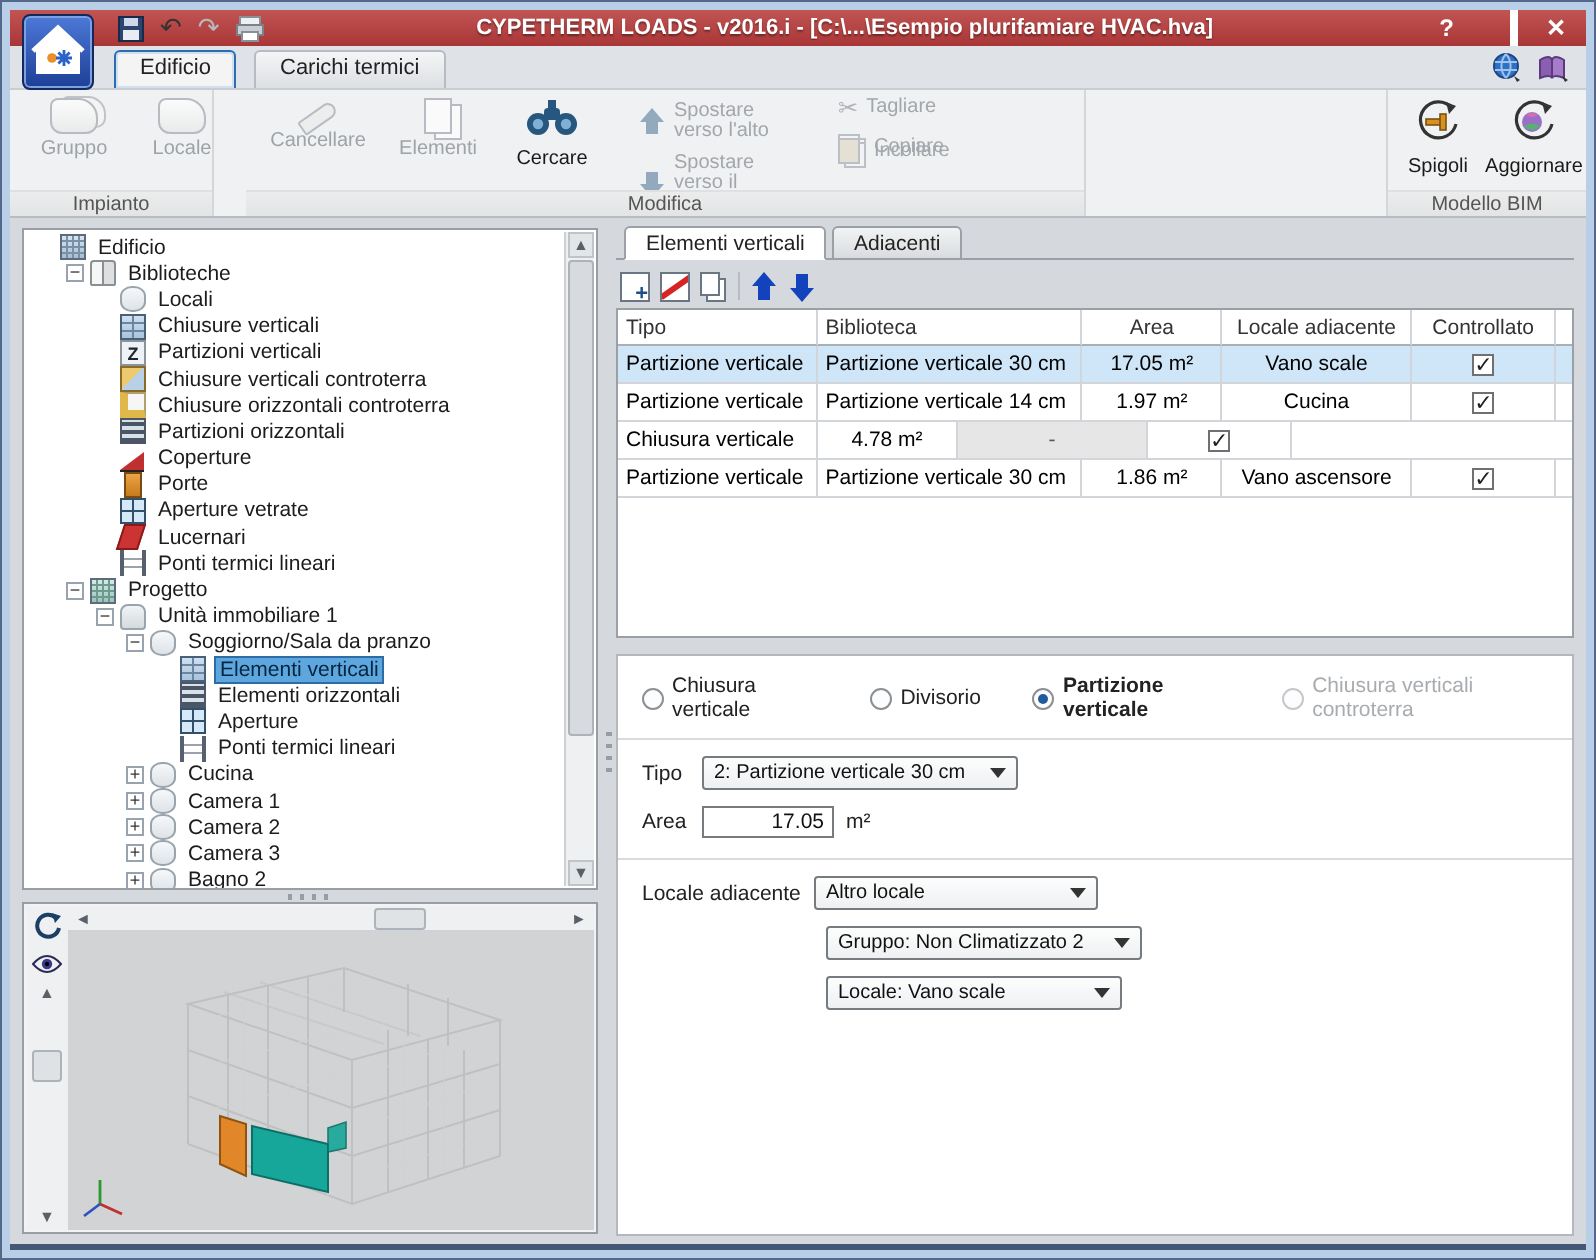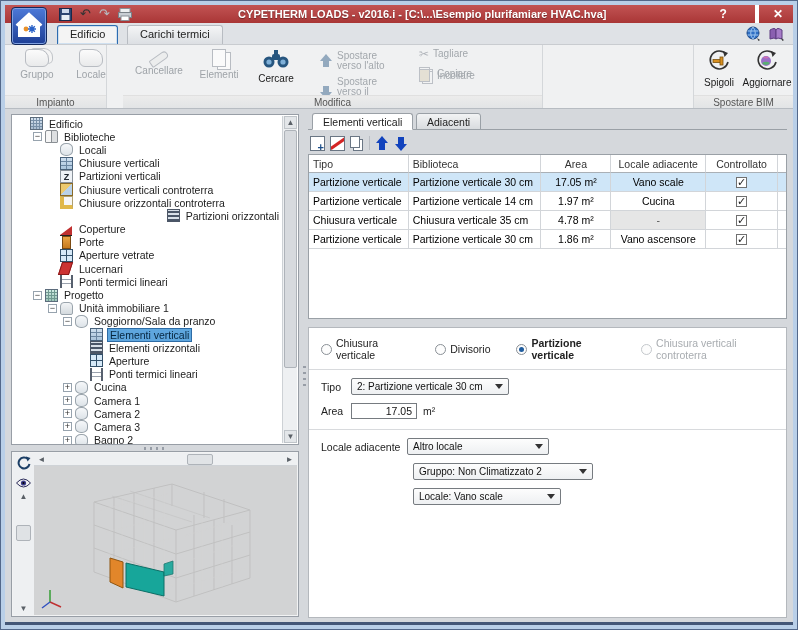--- a/index.html
+++ b/index.html
@@ -330,21 +330,21 @@
       <div class="bigbtn on" style="left:48px; width:50px">
         <svg class="bico" width="24" height="24" viewBox="0 0 24 24">
           <path d="M19 5 A9 9 0 1 0 21 13" stroke="#333" stroke-width="1.6" fill="none"></path>
           <path d="M16 2 l5 2 -3.5 4z" fill="#333"></path>
           <circle cx="11" cy="12" r="5" fill="#9a6fc8"></circle>
           <path d="M7 14 a5 5 0 0 0 8 0 q-4 -2.5 -8 0z" fill="#58b070"></path>
           <path d="M8 8.5 a5 5 0 0 1 6 0 q-3 2 -6 0z" fill="#d070b0"></path>
         </svg>
         <div>Aggiornare</div>
       </div>
-      <div class="glabel">Spostare BIM</div>
+      <div class="glabel">Modello BIM</div>
     </div>
   </div>
 
   <div class="content">
 
     <div class="treebox">
       <div class="tree">
 
       <div class="trow" style="padding-left: 4px;">
             <span class="exp hidden"></span>
@@ -374,21 +374,21 @@
           <div class="trow" style="padding-left: 34px; align-items: flex-end;">
             <span class="exp hidden"></span>
             <span class="ico wall-l"></span>
             <span class="lbl">Chiusure verticali controterra</span>
           </div>
           <div class="trow" style="padding-left: 34px;">
             <span class="exp hidden"></span>
             <span class="ico floor-l"></span>
             <span class="lbl">Chiusure orizzontali controterra</span>
           </div>
-          <div class="trow" style="padding-left: 34px; justify-content: flex-end;">
+          <div class="trow" style="padding-left: 34px;">
             <span class="exp hidden"></span>
             <span class="ico floor-dark"></span>
             <span class="lbl">Partizioni orizzontali</span>
           </div>
           <div class="trow" style="padding-left: 34px;">
             <span class="exp hidden"></span>
             <span class="ico roof"></span>
             <span class="lbl">Coperture</span>
           </div>
           <div class="trow" style="padding-left: 34px;">
@@ -580,21 +580,20 @@
               <div class="c c2">Partizione verticale 14 cm</div>
               <div class="c c3">1.97 m²</div>
               <div class="c c4">Cucina</div>
               <div class="c c5">
                 <span class="cb checked"></span>
               </div>
               <div class="c c6"></div>
             </div>
             <div class="trd">
               <div class="c c1">Chiusura verticale</div>
-              <div class="c c2">Chiusura verticale 35 cm</div>
               <div class="c c3">4.78 m²</div>
               <div class="c c4 muted">-</div>
               <div class="c c5">
                 <span class="cb checked"></span>
               </div>
               <div class="c c6"></div>
             </div>
             <div class="trd">
               <div class="c c1">Partizione verticale</div>
               <div class="c c2">Partizione verticale 30 cm</div>
@@ -645,21 +644,21 @@
         <div class="sepline"></div>
 
         <div class="frow">
           <span style="width:80px">Locale adiacente</span>
           <span class="dd" style="width:142px">
             <span>Altro locale</span>
             <span class="caret"></span>
           </span>
         </div>
         <div class="frow">
-          <span class="dd indent" style="width:180px">
+          <span class="dd indent" style="width:158px">
             <span>Gruppo: Non Climatizzato 2</span>
             <span class="caret"></span>
           </span>
         </div>
         <div class="frow">
           <span class="dd indent" style="width:148px">
             <span>Locale: Vano scale</span>
             <span class="caret"></span>
           </span>
         </div>

